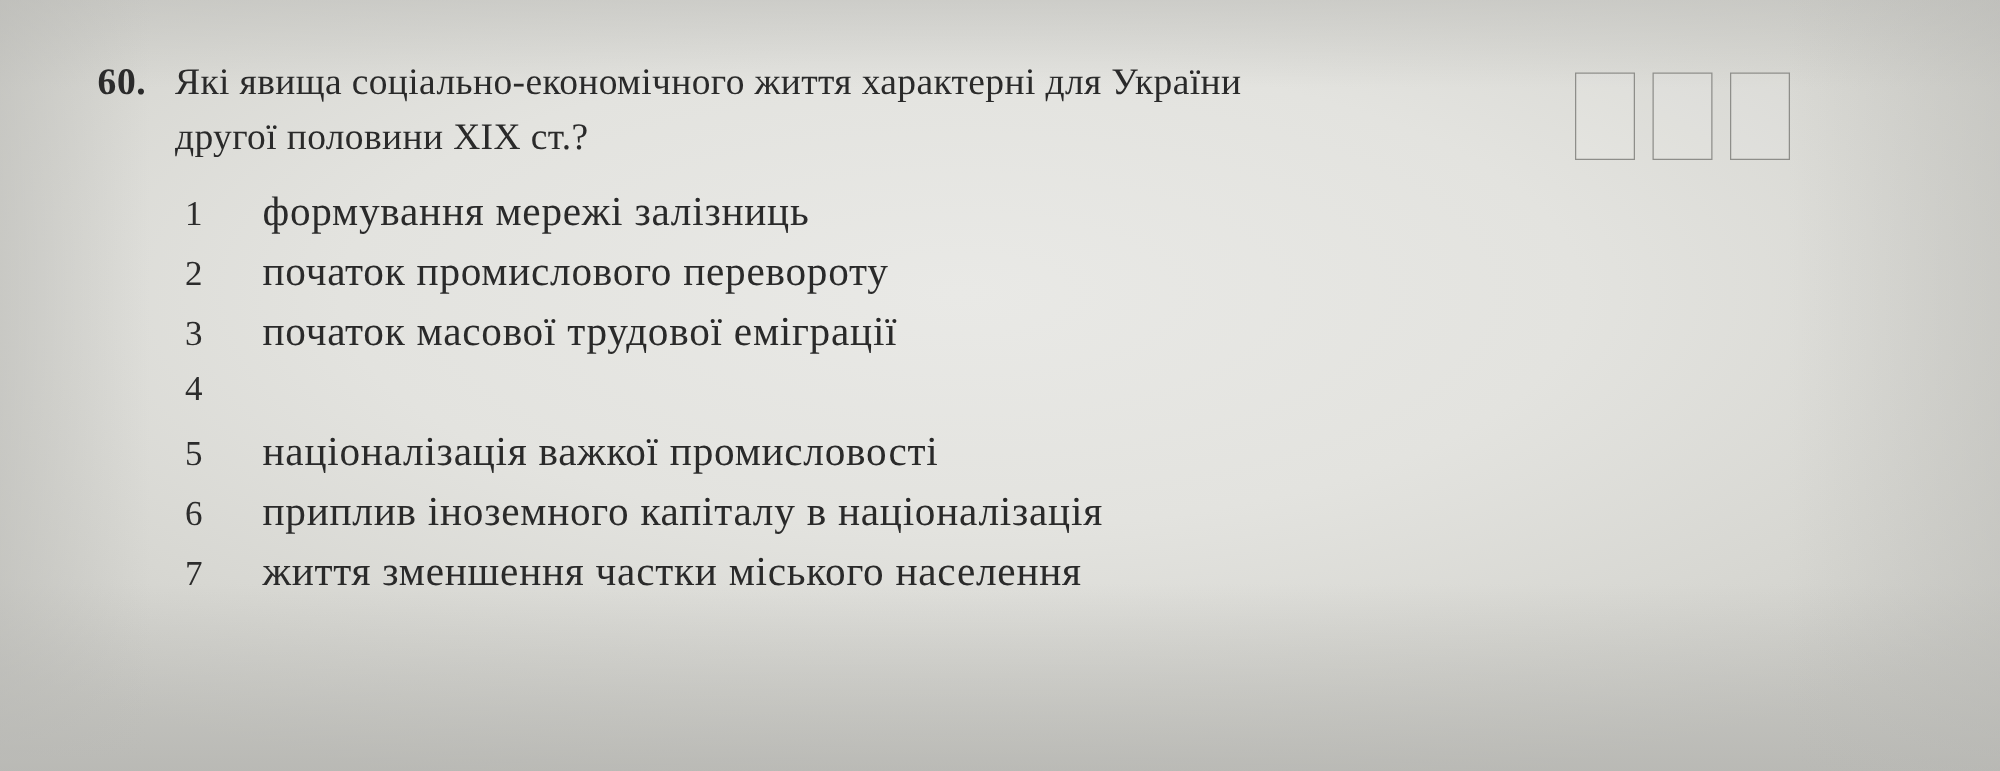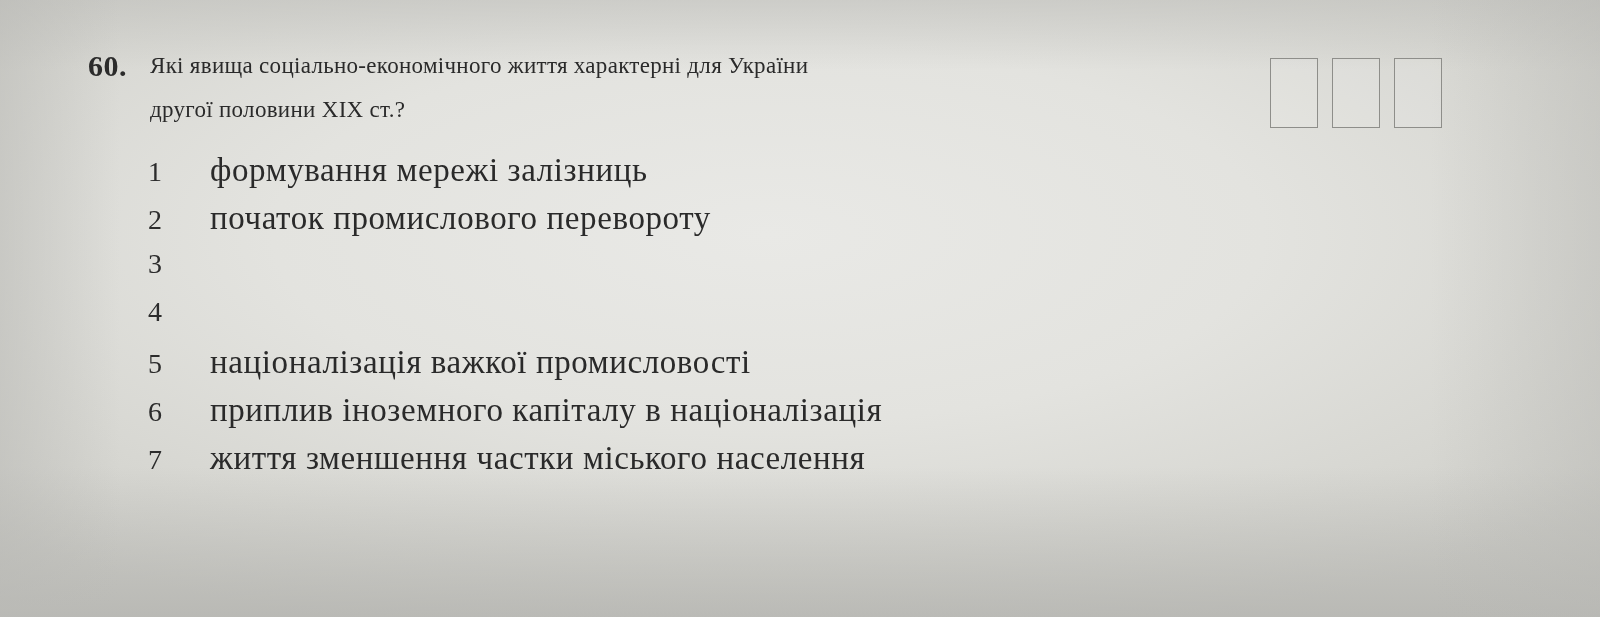--- a/index.html
+++ b/index.html
@@ -41,40 +41,40 @@
   }
   .shade-right {
     position: absolute;
     right: 0; top: 0; width: 170px; height: 617px;
     background: linear-gradient(to left, rgba(184,184,180,0.45), rgba(184,184,180,0));
     pointer-events: none;
   }
 
   .question {
     position: absolute;
-    left: 88px;
+    left: 78px;
     top: 44px;
     width: 1440px;
     font-family: Liberation Serif, serif;
   }
   .q-head {
     display: flex;
     align-items: flex-start;
   }
   .q-number {
     font-weight: bold;
     font-size: 30px;
     color: #2b2b2b;
     letter-spacing: 0.5px;
     width: 62px;
     flex: 0 0 62px;
     line-height: 44px;
   }
   .q-text {
-    font-size: 23px;
+    font-size: 30px;
     color: #2a2a2a;
     line-height: 44px;
     max-width: 1170px;
     letter-spacing: 0.3px;
   }
   .q-text .line2 {
     display: block;
   }
 
   .answer-boxes {
@@ -144,20 +144,21 @@
     <div class="option-row">
       <span class="option-num">1</span>
       <span class="option-label">формування мережі залізниць</span>
     </div>
     <div class="option-row">
       <span class="option-num">2</span>
       <span class="option-label">початок промислового перевороту</span>
     </div>
     <div class="option-row">
       <span class="option-num">3</span>
+      <span class="option-label">початок масової трудової еміграції</span>
     </div>
     <div class="option-row">
       <span class="option-num">4</span>
     </div>
     <div class="option-row">
       <span class="option-num">5</span>
       <span class="option-label">націоналізація важкої промисловості</span>
     </div>
     <div class="option-row">
       <span class="option-num">6</span>

